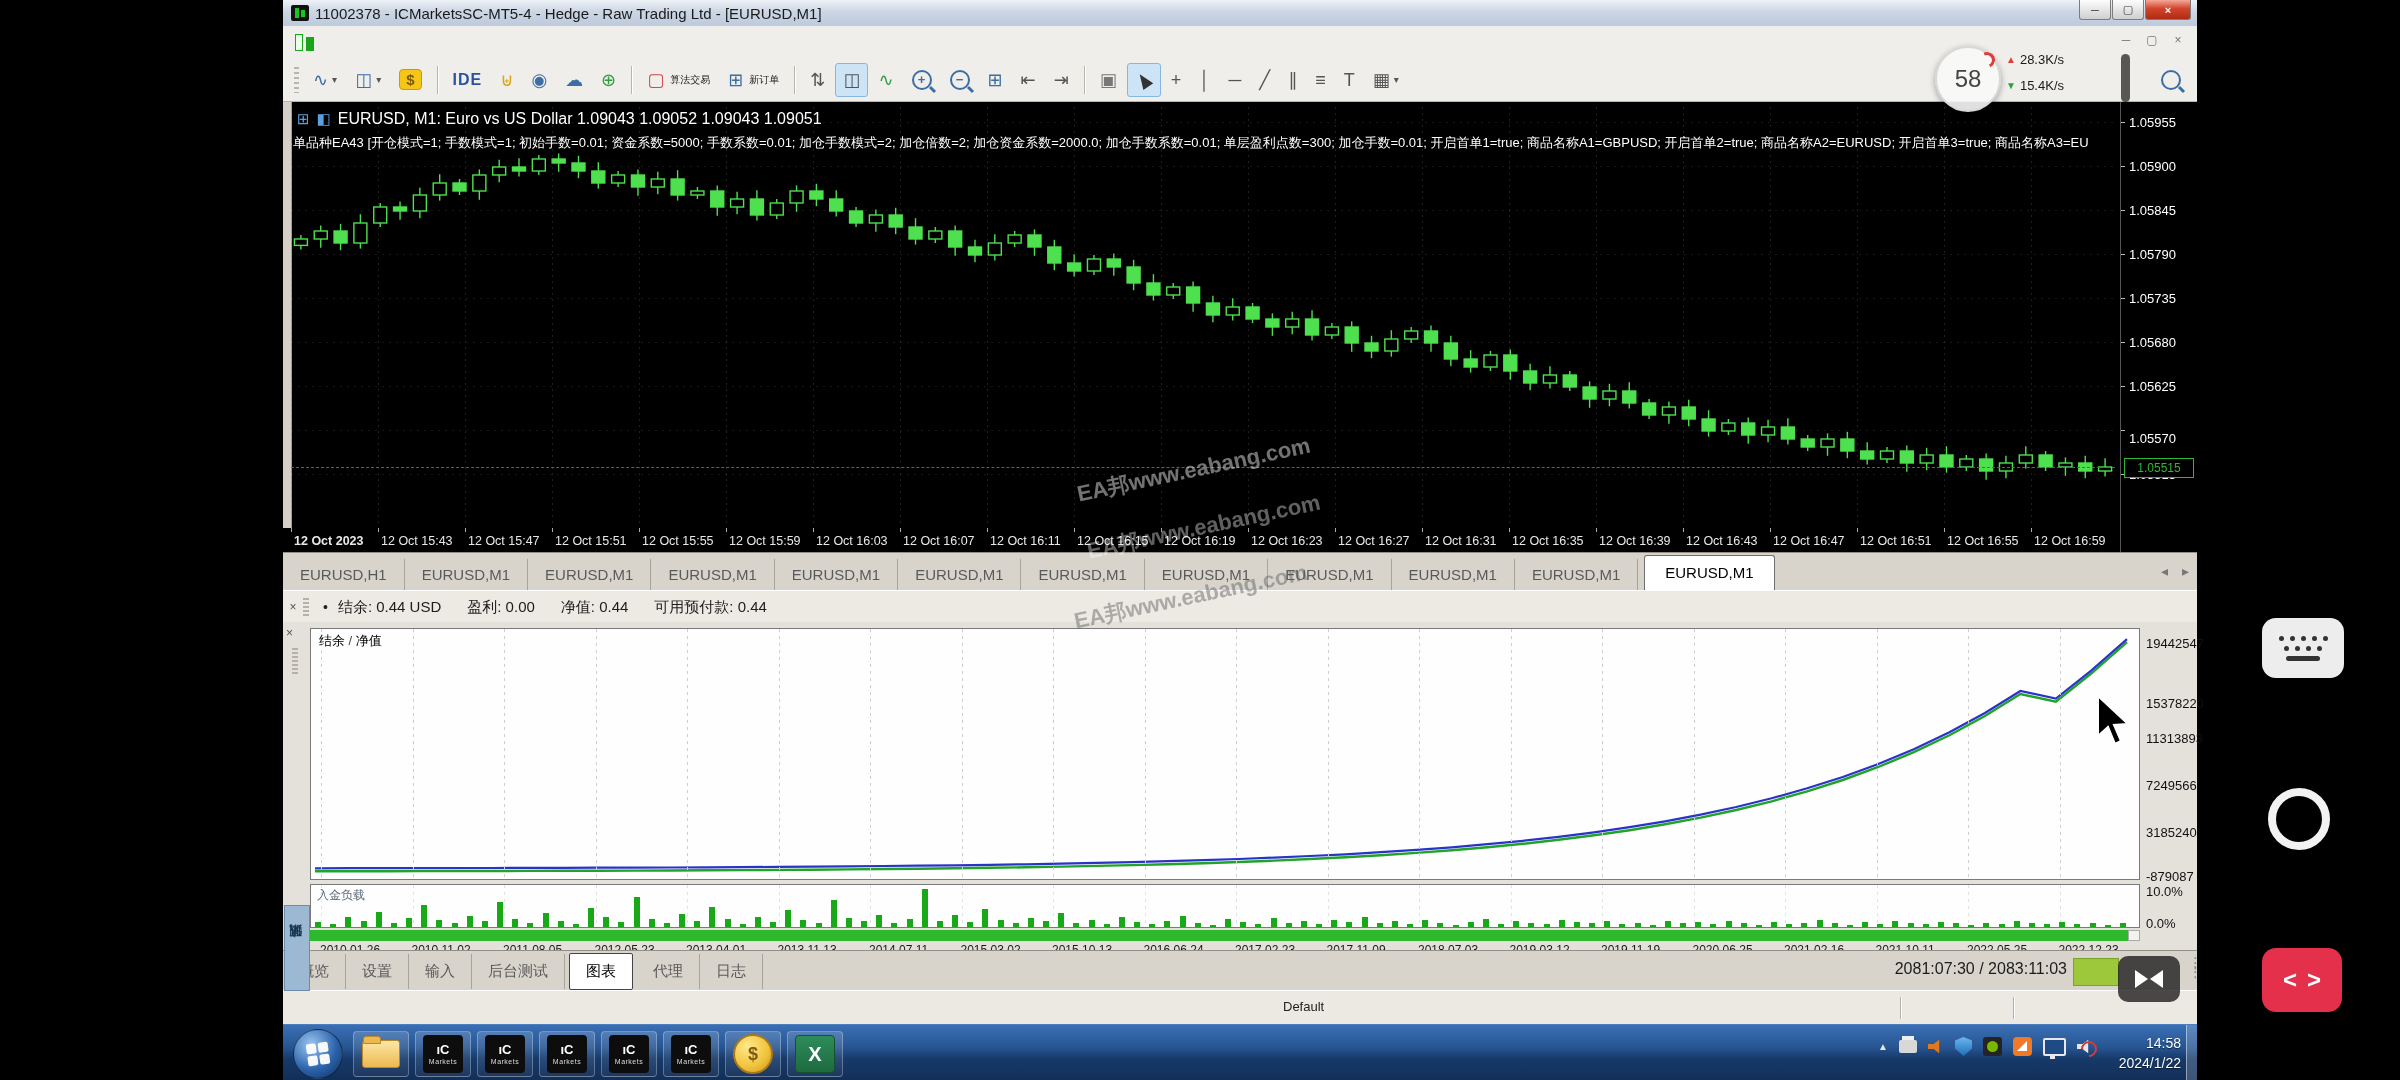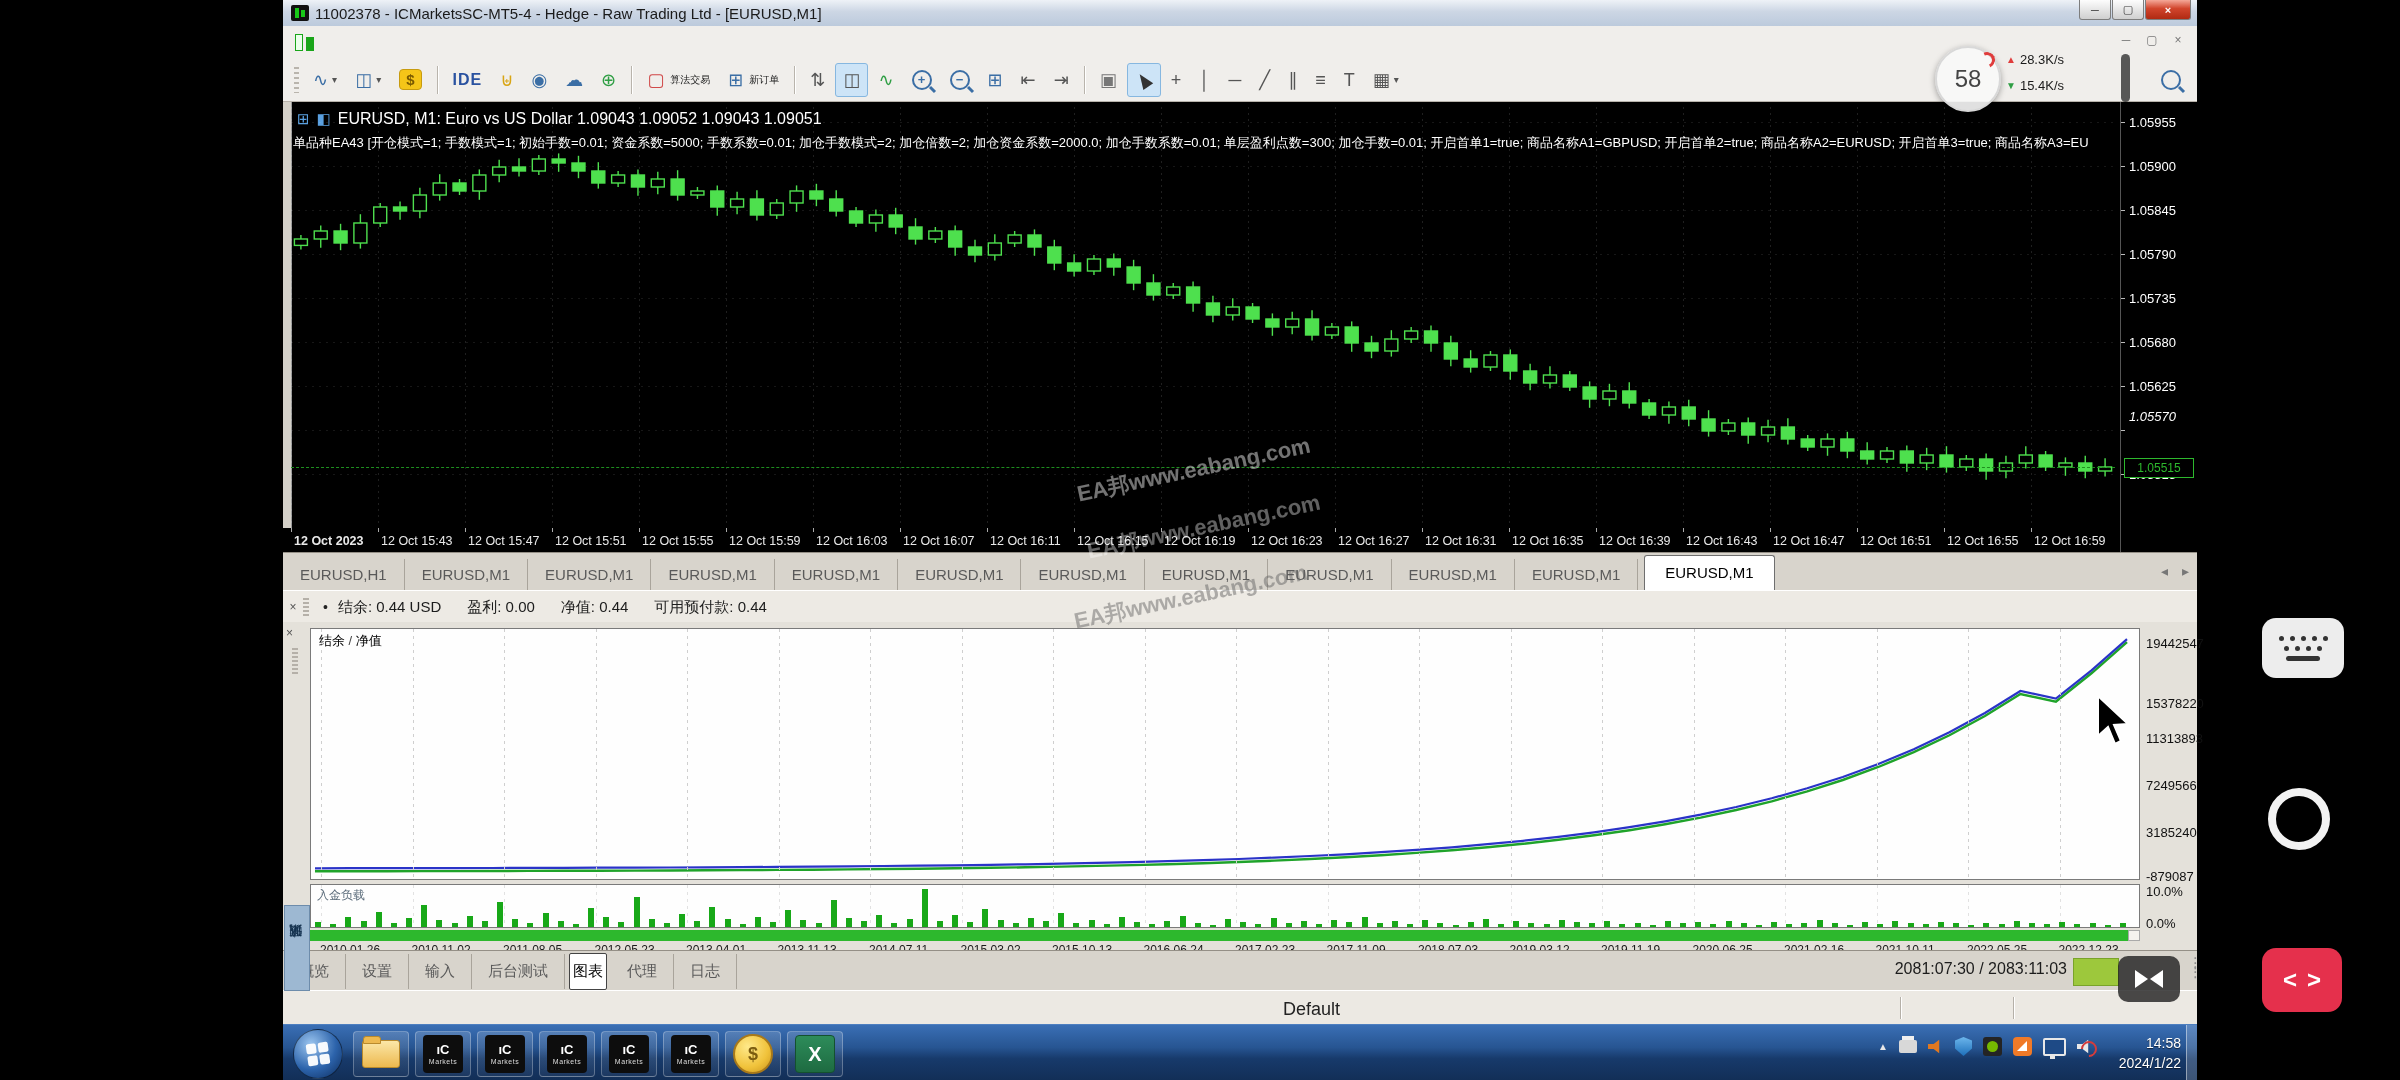--- a/index.html
+++ b/index.html
@@ -113,28 +113,28 @@
   .dbar{position:absolute;bottom:0;width:6px;background:#18a818;}
   .tprog{position:absolute;left:27px;top:308px;width:1818px;height:11px;background:#2db82d;}
   .tprogrest{position:absolute;left:1845px;top:308px;width:12px;height:11px;background:#f4f2ee;border:1px solid #aaa;box-sizing:border-box;}
   .datelabel{position:absolute;top:321px;font-size:12px;color:#1a1a1a;white-space:nowrap;}
   .eaxlabel{position:absolute;left:1863px;font-size:13px;color:#111;white-space:nowrap;}
 
   
   .btabs{position:absolute;left:0;top:950px;width:100%;height:40px;background:#d8d4cc;
      border-top:1px solid #948f86;display:flex;align-items:center;}
   .btab{font-size:15px;color:#5a5a5a;padding:8px 16px;border-right:1px solid #a9a49b;white-space:nowrap;}
-  .btab.active{background:#fff;border:1px solid #444;color:#000;border-radius:2px;padding:8px 3px;margin:0 4px;}
+  .btab.active{background:#fff;border:1px solid #444;color:#000;border-radius:2px;padding:8px 16px;margin:0 4px;}
   .progresstext{position:absolute;right:130px;top:9px;font-size:16px;color:#1c1c1c;}
   .progchunk{position:absolute;right:78px;top:7px;width:44px;height:26px;background:#9dc83c;border:1px solid #7aa32a;}
 
   
   .statusbar{position:absolute;left:0;top:990px;width:100%;height:34px;background:#ece9e3;
      border-top:1px solid #fff;}
-  .sbtext{position:absolute;left:1000px;top:8px;font-size:18px;color:#222;}
+  .sbtext{position:absolute;left:1000px;top:8px;font-size:13px;color:#222;}
   .sbsep{position:absolute;top:6px;width:1px;height:22px;background:#b5b0a8;box-shadow:1px 0 0 #fff;}
 
   
   .taskbar{position:absolute;left:0;top:1024px;width:100%;height:56px;
      background:linear-gradient(#3a6fb5,#275592 40%,#173a6b 60%,#122e56);border-top:1px solid #4d7fc0;}
   .orb{position:absolute;left:10px;top:4px;width:48px;height:48px;border-radius:50%;
      background:radial-gradient(circle at 35% 30%,#9cc6f0,#2c63ab 55%,#0d2c5c);
      border:1px solid rgba(0,0,0,.5);display:flex;align-items:center;justify-content:center;}
   .orbflag{width:22px;height:22px;display:grid;grid-template-columns:10px 10px;gap:2px;transform:rotate(-8deg);}
   .orbflag i{background:#fff;border-radius:2px;opacity:.95;}
@@ -571,21 +571,21 @@
           <div class="plabel" style="top: 101px;">1.05845</div>
           <div class="ptick" style="top: 152px;"></div>
           <div class="plabel" style="top: 145px;">1.05790</div>
           <div class="ptick" style="top: 196px;"></div>
           <div class="plabel" style="top: 189px;">1.05735</div>
           <div class="ptick" style="top: 240px;"></div>
           <div class="plabel" style="top: 233px;">1.05680</div>
           <div class="ptick" style="top: 284px;"></div>
           <div class="plabel" style="top: 277px;">1.05625</div>
           <div class="ptick" style="top: 328px;"></div>
-          <div class="plabel" style="top: 307px; font-style: italic;">1.05570</div>
+          <div class="plabel" style="top: 329px;">1.05570</div>
           <div class="ptick" style="top: 372px;"></div>
           <div class="plabel" style="top: 365px;">1.05515</div>
           <div class="pricetag" style="top: 356px;">1.05515</div>
         </div>
       <div class="taxis" id="taxis">
           <div class="ttick" style="left: 8px;"></div>
           <div class="tlabel first" style="left: 11px;">12 Oct 2023</div>
           <div class="ttick" style="left: 95px;"></div>
           <div class="tlabel" style="left: 98px;">12 Oct 15:43</div>
           <div class="ttick" style="left: 182px;"></div>

